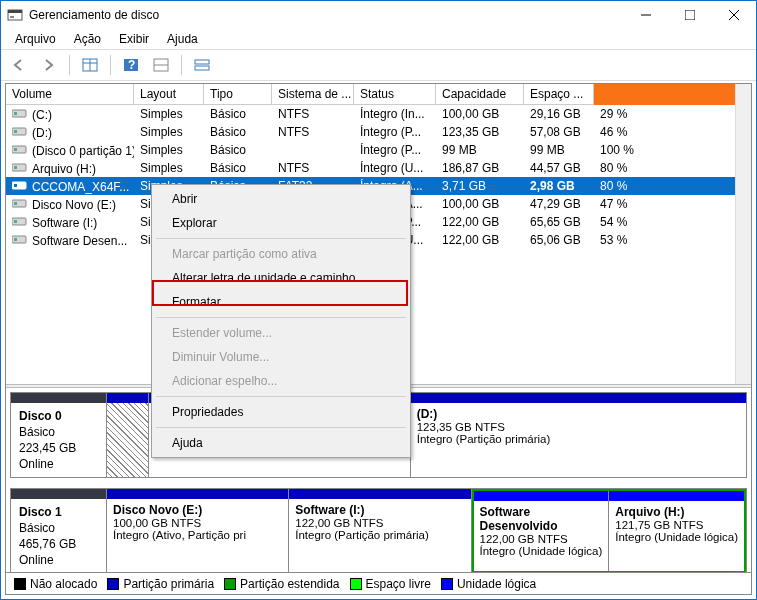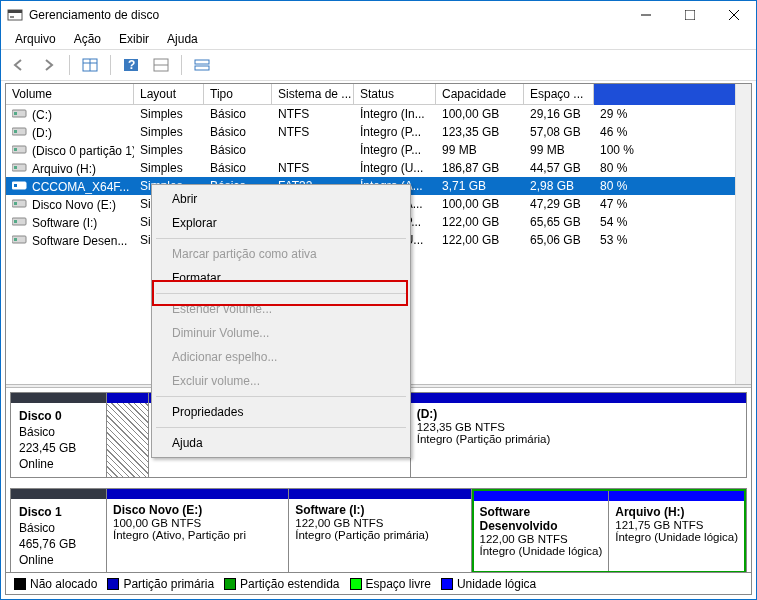--- a/index.html
+++ b/index.html
@@ -9,21 +9,21 @@
 .titlebar .icon { width: 16px; height: 16px; margin-right: 6px; }
 .titlebar .title { flex: 1; font-size: 12px; }
 .titlebar .winbtn { width: 44px; height: 28px; display: flex; align-items: center; justify-content: center; }
 .menubar { height: 20px; display: flex; align-items: center; padding: 0 6px; gap: 2px; }
 .menubar span { padding: 2px 8px; }
 .toolbar { height: 32px; display: flex; align-items: center; padding: 0 6px; gap: 6px; border-top: 1px solid #ddd; border-bottom: 1px solid #ddd; }
 .toolbar .tbtn { width: 24px; height: 24px; display: flex; align-items: center; justify-content: center; border: 1px solid transparent; }
 .toolbar .sep { width: 1px; height: 20px; background: #ccc; margin: 0 2px; }
 .content { flex: 1; border: 1px solid #888; margin: 2px 4px 4px 4px; display: flex; flex-direction: column; overflow: hidden; }
 .listview { flex: 0 0 auto; height: 300px; overflow: hidden; position: relative; }
-.listheader { display: flex; background: #1d4ed8; }
+.listheader { display: flex; background: #f97316; }
 .listheader .col { border-right: 1px solid #ccc; border-bottom: 1px solid #ccc; padding: 3px 6px; background: #fff; font-size: 12px; white-space: nowrap; overflow: hidden; }
 .listbody { overflow-y: auto; }
 .row { display: flex; height: 18px; align-items: center; }
 .row .cell { padding: 0 6px; white-space: nowrap; overflow: hidden; font-size: 12px; }
 .row .vicon { width: 16px; height: 12px; margin-right: 4px; display: inline-block; }
 .row.selected { background: #0a6fc9; color: #fff; }
 .splitter { height: 4px; background: #eee; border-top: 1px solid #bbb; border-bottom: 1px solid #bbb; cursor: row-resize; }
 .graphical { flex: 1; overflow-y: scroll; background: #fff; padding: 4px; }
 .diskrow { display: flex; margin-bottom: 10px; border: 1px solid #888; }
 .diskinfo { width: 96px; border-right: 1px solid #888; padding: 6px 6px 6px 8px; display: flex; flex-direction: column; gap: 2px; }
@@ -194,21 +194,21 @@
             <div class="row selected">
               <div class="cell" style="width: 128px;"><span class="vicon"><svg width="16" height="12">
                     <rect x="0" y="3" width="14" height="7" rx="1" fill="#fff" stroke="#fff"></rect>
                     <rect x="2" y="5" width="3" height="3" fill="#0a6fc9"></rect>
                   </svg></span><span>CCCOMA_X64F...</span></div>
               <div class="cell" style="width: 70px;">Simples</div>
               <div class="cell" style="width: 68px;">Básico</div>
               <div class="cell" style="width: 82px;">FAT32</div>
               <div class="cell" style="width: 82px;">Íntegro (A...</div>
               <div class="cell" style="width: 88px;">3,71 GB</div>
-              <div class="cell" style="width: 70px;">2,98 GB</div>
+              <div class="cell" style="width: 70px; font-weight: bold;">2,98 GB</div>
               <div class="cell" style="width: 100px;">80 %</div>
             </div>
             <div class="row">
               <div class="cell" style="width: 128px;"><span class="vicon"><svg width="16" height="12">
                     <rect x="0" y="3" width="14" height="7" rx="1" fill="#d8d8d8" stroke="#888"></rect>
                     <rect x="2" y="5" width="3" height="3" fill="#5a8"></rect>
                   </svg></span><span>Disco Novo (E:)</span></div>
               <div class="cell" style="width: 70px;">Simples</div>
               <div class="cell" style="width: 68px;">Básico</div>
               <div class="cell" style="width: 82px;">NTFS</div>
@@ -325,26 +325,26 @@
       <span><span class="sw" style="background:#0000ff"></span><span>Unidade lógica</span></span>
     </div>
 
   </div>
 
   <div class="contextmenu" style="left:150px; top:183px;">
     <div class="mitem">Abrir</div>
     <div class="mitem">Explorar</div>
     <div class="msep"></div>
     <div class="mitem disabled">Marcar partição como ativa</div>
+    <div class="mitem">Alterar letra de unidade e caminho...</div>
     <div class="mitem">Formatar...</div>
     <div class="msep"></div>
     <div class="mitem disabled">Estender volume...</div>
     <div class="mitem disabled">Diminuir Volume...</div>
     <div class="mitem disabled">Adicionar espelho...</div>
-    <div class="mitem disabled">Excluir volume...</div>
     <div class="msep"></div>
     <div class="mitem">Propriedades</div>
     <div class="msep"></div>
     <div class="mitem">Ajuda</div>
   </div>
 
   <div class="redbox" style="left:151px; top:279px; width:256px; height:26px;"></div>
 
 </div>
 

